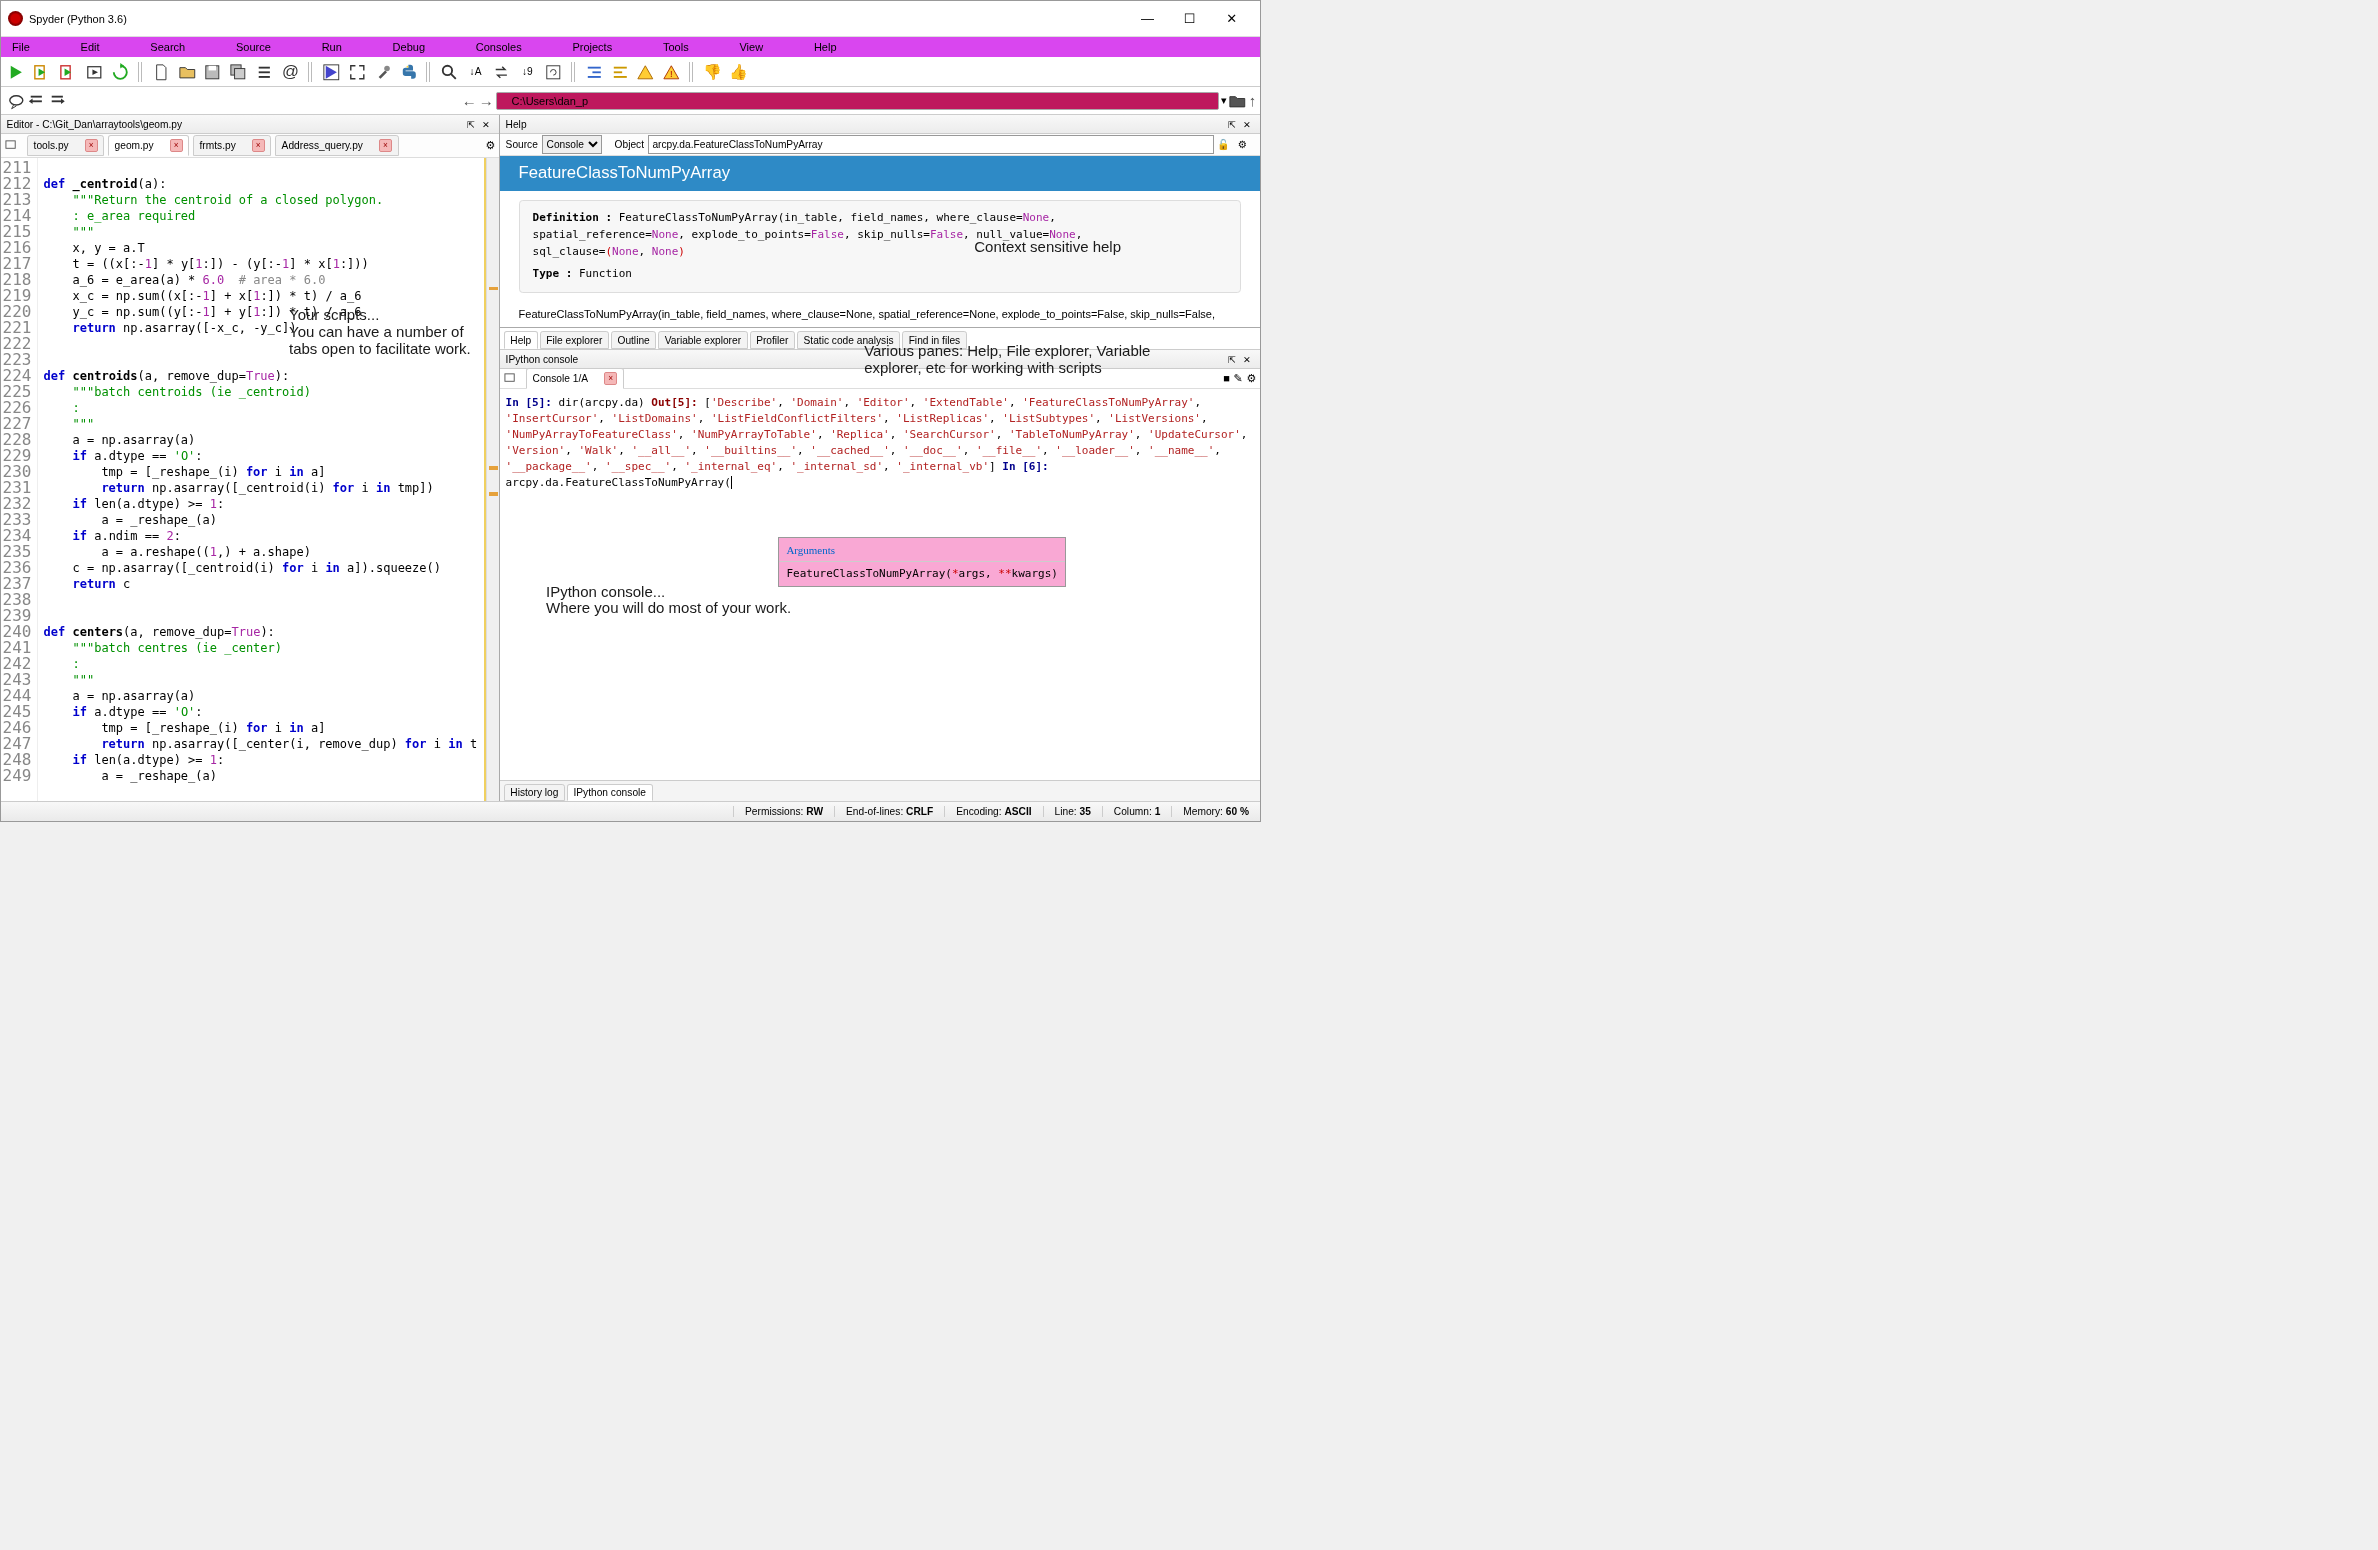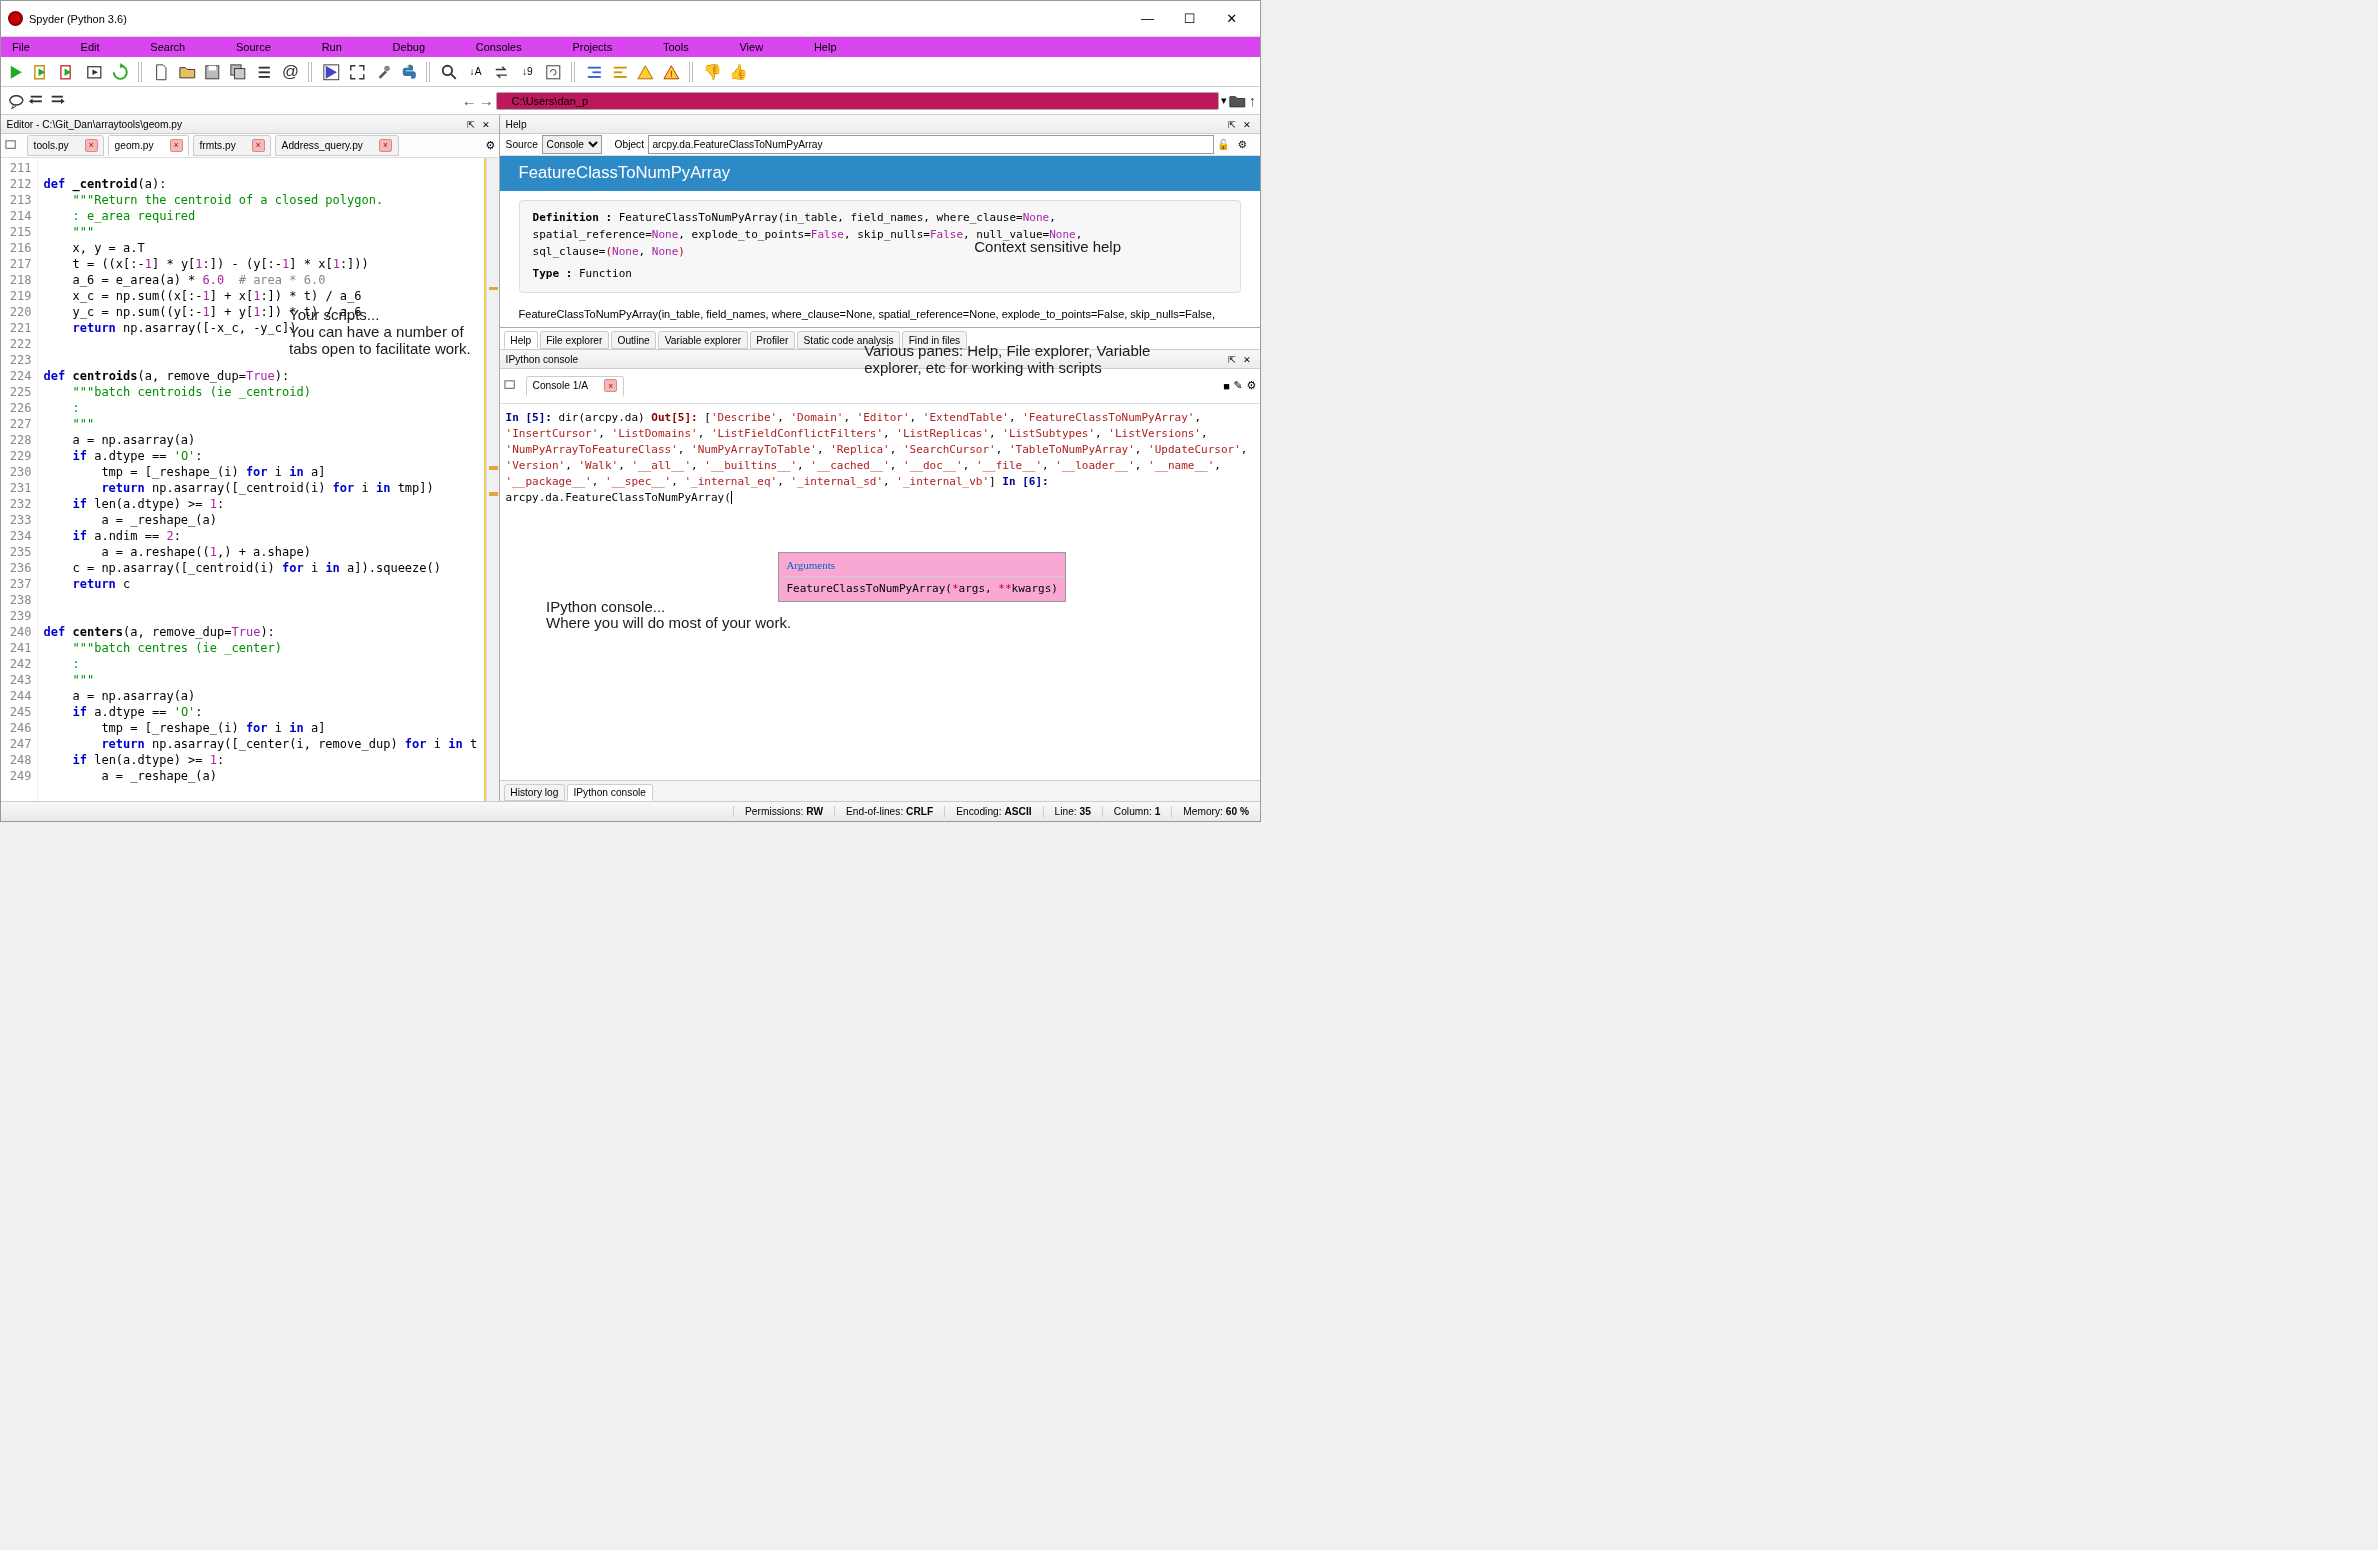--- a/index.html
+++ b/index.html
@@ -22,40 +22,40 @@
 .right-pane { flex: 1; display: flex; flex-direction: column; }
 .pane-header { height: 18.6px; background: linear-gradient(#f8f8f8,#ececec); border-bottom: 0.9px solid #ccc; display: flex; align-items: center; padding: 0 5.6px; font-size: 10.2px; }
 .pane-header .spacer { flex: 1; }
 .pane-header .pane-btn { width: 15px; height: 15px; display: flex; align-items: center; justify-content: center; cursor: pointer; font-size: 9.3px; }
 .tabs-row { height: 24px; display: flex; align-items: center; padding: 1.9px 3.7px; background: #fdfdfd; border-bottom: 0.9px solid #ddd; gap: 3.7px; }
 .tab { display: flex; align-items: center; height: 20.4px; padding: 0 5.6px; background: #f3f3f3; border: 0.9px solid #ccc; border-radius: 2.8px 2.8px 0 0; gap: 16px; cursor: pointer; font-size: 10.2px; }
 .tab.active { background: #fff; border-bottom-color: #fff; }
 .tab .close-x { width: 13px; height: 13px; background: #f5b8b8; border: 0.9px solid #d88; border-radius: 1.9px; display: flex; align-items: center; justify-content: center; font-size: 8.3px; color: #900; }
 .tabs-row .gear { margin-left: auto; }
 .editor-area { flex: 1; display: flex; overflow: hidden; background: #fff; position: relative; }
-.gutter { width: 37px; background: #fff; font-family: Consolas,monospace; font-size: 12px; color: #888; text-align: right; padding-right: 5.6px; line-height: 16px; padding-top: 1.9px; border-right: 0.9px solid #eee; }
+.gutter { width: 37px; background: #fff; font-family: Consolas,monospace; font-size: 16px; color: #888; text-align: right; padding-right: 5.6px; line-height: 16px; padding-top: 1.9px; border-right: 0.9px solid #eee; }
 .code { flex: 1; font-family: Consolas,monospace; font-size: 12px; line-height: 16px; padding: 1.9px 5.6px; white-space: pre; overflow: hidden; }
 .kw { color: #0000cc; font-weight: bold; }
 .fn { color: #000; font-weight: bold; text-align: right; }
 .str { color: #009000; }
 .num { color: #a626a4; }
 .cmt { color: #888; }
 .const { color: #a626a4; }
 .help-pane { display: flex; flex-direction: column; border-bottom: 0.9px solid #aaa; height: 213px; }
 .help-toolbar { height: 22px; display: flex; align-items: center; padding: 1.9px 5.6px; gap: 3.7px; background: #fdfdfd; border-bottom: 0.9px solid #ddd; font-size: 10.2px; }
 .help-toolbar select, .help-toolbar input { height: 18.6px; font-size: 10.2px; border: 0.9px solid #999; }
 .help-toolbar input { flex: 1; padding: 0 3.7px; }
 .help-content { flex: 1; overflow: hidden; background: #fff; position: relative; }
 .help-banner { background: #2e8ac6; color: #fff; padding: 7.4px 18.6px; font-size: 16.7px; font-weight: normal; }
 .help-box { margin: 9.3px 18.6px; padding: 9.3px 13px; background: #f7f7f7; border: 0.9px solid #ddd; border-radius: 3.7px; font-family: Consolas,monospace; font-size: 11px; line-height: 16.7px; }
 .help-body { padding: 3.7px 18.6px; font-size: 11px; font-family: "Segoe UI",sans-serif; line-height: 16.7px; }
 .help-tabs { height: 22px; display: flex; align-items: flex-end; padding: 0 3.7px; background: #fff; border-bottom: 0.9px solid #ccc; gap: 1.9px; }
 .help-tabs .tab { height: 18.6px; font-size: 10.2px; }
 .ipython-pane { flex: 1; display: flex; flex-direction: column; }
-.console-tabs { height: 35px; display: flex; align-items: center; padding: 1.9px 3.7px; gap: 3.7px; border-bottom: 0.9px solid #ddd; }
+.console-tabs { height: 20px; display: flex; align-items: center; padding: 1.9px 3.7px; gap: 3.7px; border-bottom: 0.9px solid #ddd; }
 .console-area { flex: 1; font-family: Consolas,monospace; font-size: 11px; line-height: 16px; padding: 5.6px; overflow: hidden; position: relative; background: #fff; }
 .console-area .prompt-in { color: #00008b; font-weight: bold; }
 .console-area .prompt-out { color: #8b0000; font-weight: bold; }
 .cstr { color: #b22222; }
 .argstip { position: absolute; left: 278px; top: 148px; background: #f9a8d4; border: 0.9px solid #999; font-size: 11px; }
 .argstip .hdr { color: #0066cc; padding: 3.7px 7.4px; border-bottom: 0.9px solid #ccc; font-family: "Segoe UI"; }
 .argstip .body { padding: 3.7px 7.4px; font-family: Consolas,monospace; }
 .bottom-tabs { height: 20.4px; display: flex; align-items: flex-end; padding: 0 3.7px; border-top: 0.9px solid #ccc; gap: 1.9px; background: #f4f4f4; }
 .bottom-tabs .tab { height: 16.7px; }
 .statusbar { height: 20.4px; background: linear-gradient(#f8f8f8,#eaeaea); border-top: 0.9px solid #ccc; display: flex; align-items: center; font-size: 10.2px; }

